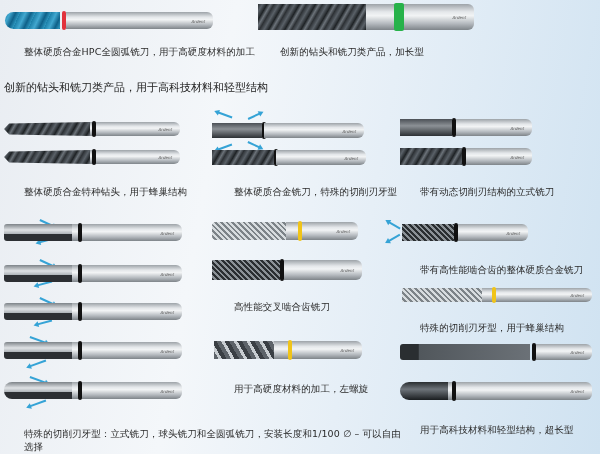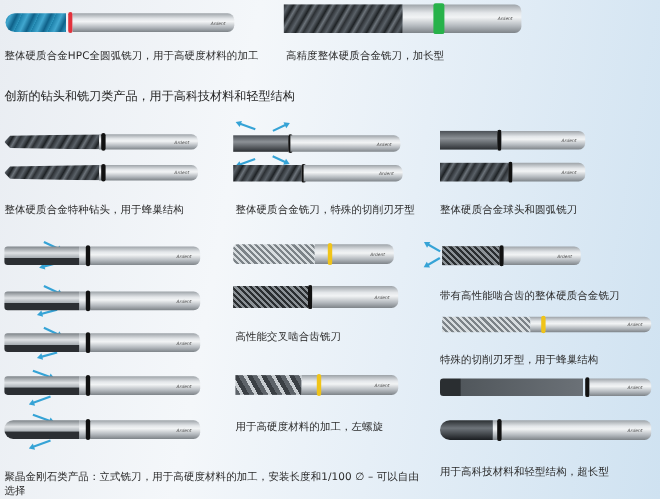--- a/index.html
+++ b/index.html
@@ -10,20 +10,21 @@
     background: linear-gradient(100deg, #e9edf2 0%, #f4f7fa 35%, #e6eff7 60%, #cfe2f1 100%);
     color: #222;
   }
   .cap {
     position: absolute;
     font-size: 9.5px;
     line-height: 12px;
     color: #2a2a2a;
     white-space: nowrap;
     letter-spacing: 0.1px;
+    margin-left: 20px;
   }
   .heading {
     position: absolute;
     font-size: 11px;
     color: #222;
     white-space: nowrap;
   }
   .tool { position: absolute; }
   .shank {
     position: absolute;
@@ -68,21 +69,21 @@
 </div>
 <div class="cap" style="left:4px;top:46px;">整体硬质合金HPC全圆弧铣刀，用于高硬度材料的加工</div>
 
 <div class="tool" style="left:258px;top:4px;width:216px;height:26px;">
   <div class="head" style="width:108px;"></div>
   <div class="ring" style="left:136px;width:10px;background:#27b24a;"></div>
   <div class="shank" style="left:108px;right:0;z-index:-1;">
       <span class="logo">Ardent</span>
     </div>
 </div>
-<div class="cap" style="left:260px;top:46px;">高精度整体硬质合金铣刀，加长型</div>
+<div class="cap" style="left:260px;top:46px;">创新的钻头和铣刀类产品，加长型</div>
 
 <div class="heading" style="left:4px;top:80px;">创新的钻头和铣刀类产品，用于高科技材料和轻型结构</div>
 
 <div class="tool" style="left:4px;top:122px;width:176px;height:14px;">
   <div class="head drill" style="width:86px;"></div>
   <div class="ring" style="left:88px;background:#111;"></div>
   <div class="shank" style="left:86px;right:0;z-index:-1;">
       <span class="logo">Ardent</span>
     </div>
 </div>
@@ -122,21 +123,21 @@
       <span class="logo">Ardent</span>
     </div>
 </div>
 <div class="tool" style="left:400px;top:148px;width:132px;height:17px;">
   <div class="head" style="width:62px;"></div>
   <div class="ring" style="left:62px;background:#111;"></div>
   <div class="shank" style="left:66px;right:0;">
       <span class="logo">Ardent</span>
     </div>
 </div>
-<div class="cap" style="left:400px;top:186px;">整体硬质合金球头和圆弧铣刀</div>
+<div class="cap" style="left:400px;top:186px;">带有动态切削刃结构的立式铣刀</div>
 
 <div class="arrow" style="left:40px;top:219px;width:16px;transform:rotate(25deg);"></div>
 <div class="arrow" style="left:54px;top:238px;width:16px;transform:rotate(165deg);"></div>
 <div class="tool" style="left:4px;top:224px;width:178px;height:17px;">
   <div class="head pcd" style="width:68px;"></div>
   <div class="ring" style="left:74px;background:#111;"></div>
   <div class="shank" style="left:68px;right:0;z-index:-1;">
       <span class="logo">Ardent</span>
     </div>
 </div>
@@ -169,21 +170,21 @@
 </div>
 <div class="arrow" style="left:30px;top:376px;width:18px;transform:rotate(20deg);"></div>
 <div class="arrow" style="left:46px;top:400px;width:18px;transform:rotate(160deg);"></div>
 <div class="tool" style="left:4px;top:382px;width:178px;height:17px;">
   <div class="head pcd" style="width:68px;border-radius:8px 0 0 8px;"></div>
   <div class="ring" style="left:74px;background:#111;"></div>
   <div class="shank" style="left:68px;right:0;z-index:-1;">
       <span class="logo">Ardent</span>
     </div>
 </div>
-<div class="cap" style="left:4px;top:428px;">聚晶金刚石类产品：立式铣刀，用于高硬度材料的加工，安装长度和1/100 ∅ – 可以自由</div>
+<div class="cap" style="left:4px;top:428px;">特殊的切削刃牙型：立式铣刀，球头铣刀和全圆弧铣刀，安装长度和1/100 ∅ – 可以自由</div>
 <div class="cap" style="left:4px;top:441px;">选择</div>
 
 <div class="tool" style="left:212px;top:222px;width:146px;height:18px;">
   <div class="head mesh2" style="width:74px;border-radius:4px 0 0 4px;"></div>
   <div class="ring" style="left:86px;background:#f0c419;"></div>
   <div class="shank" style="left:74px;right:0;z-index:-1;">
       <span class="logo">Ardent</span>
     </div>
 </div>
 <div class="tool" style="left:212px;top:260px;width:150px;height:20px;">

